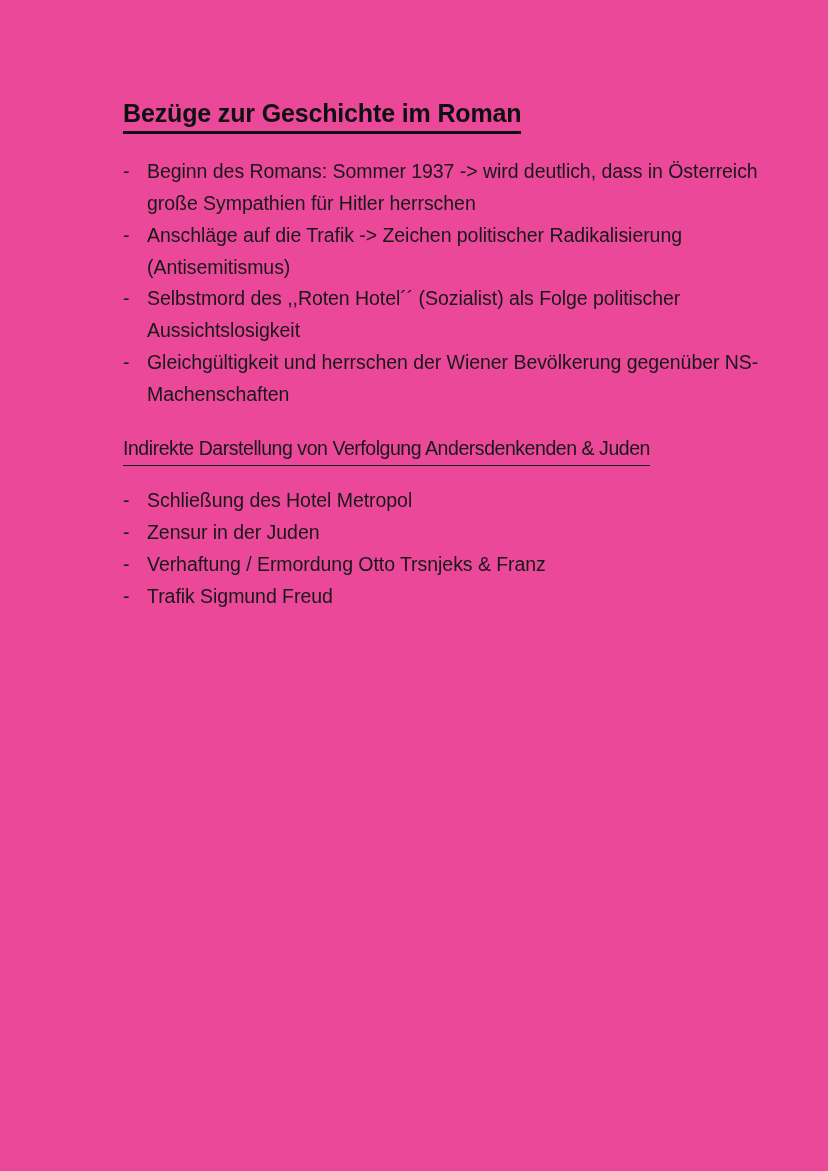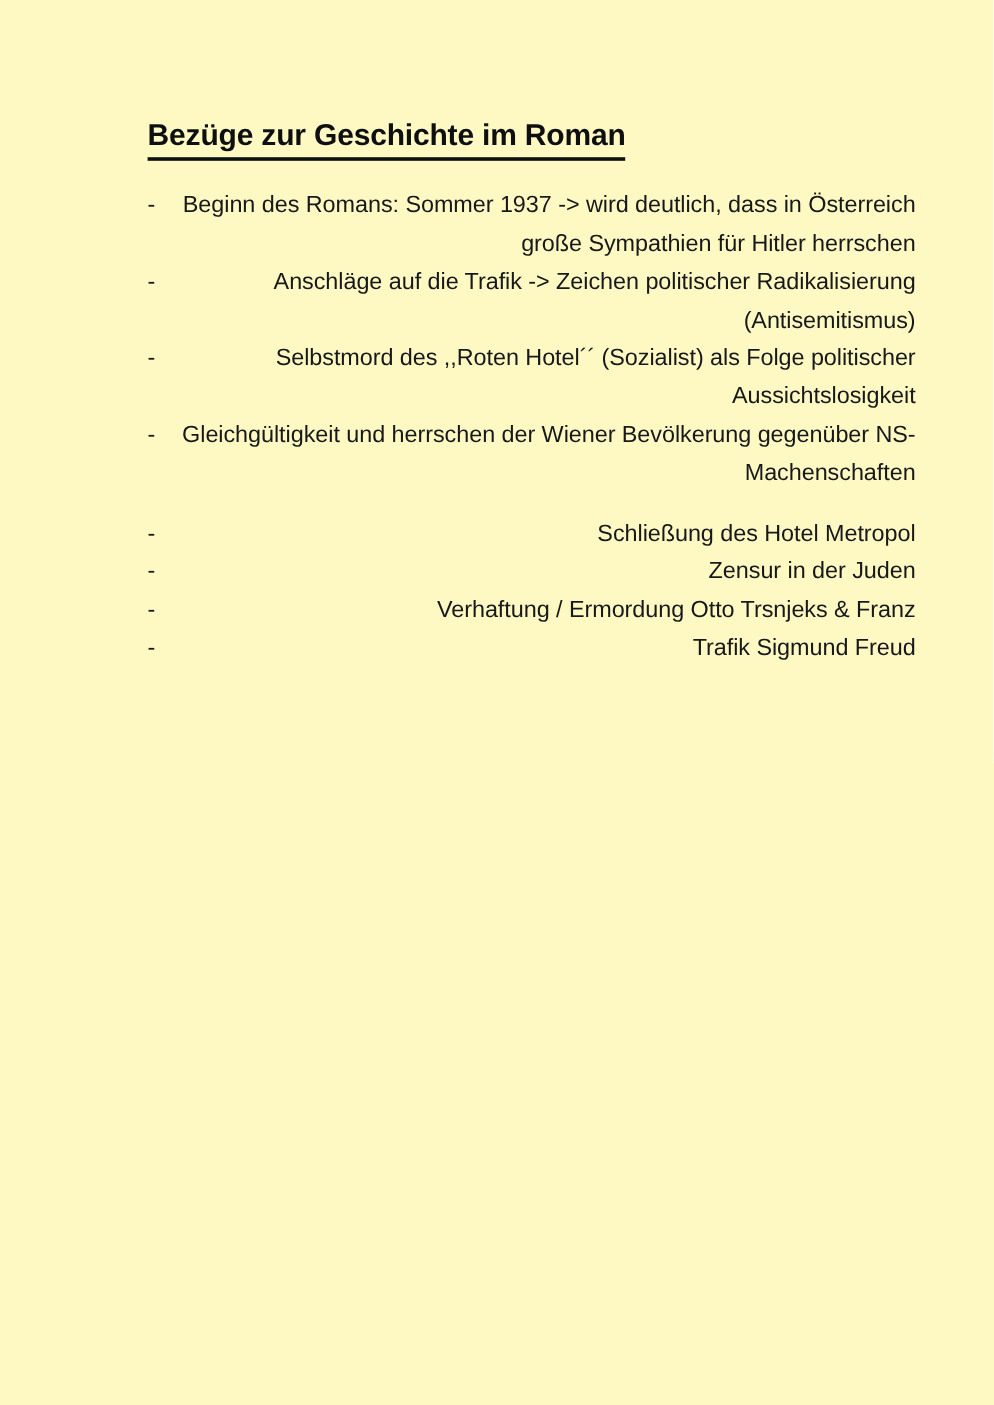--- a/index.html
+++ b/index.html
@@ -6,21 +6,21 @@
   html, body {
     margin: 0;
     padding: 0;
     background: #ffffff;
   }
 
   .page {
     position: relative;
     width: 828px;
     height: 1171px;
-    background: #fef9c3;
+    background: #ec4899;
     overflow: hidden;
     font-family: "Liberation Sans", "DejaVu Sans", sans-serif;
     color: #16181a;
     -webkit-font-smoothing: antialiased;
   }
 
   .content {
     position: absolute;
     left: 123px;
     top: 98px;
@@ -70,21 +70,20 @@
     width: 24px;
     color: #16181a;
     font-size: 19.5px;
     line-height: 31.8px;
     user-select: none;
   }
 
   .bullet-text {
     flex: 1 1 auto;
     color: #16181a;
-    text-align: right;
   }
 
   
   .sub-heading {
     margin: 0;
     margin-top: 22px;
     font-size: 19.5px;
     font-weight: normal;
     line-height: 31.8px;
     letter-spacing: -0.45px;
@@ -118,20 +117,21 @@
           <span class="bullet-marker">-</span>
           <span class="bullet-text">Selbstmord des ,,Roten Hotel´´ (Sozialist) als Folge politischer Aussichtslosigkeit</span>
         </li>
         <li class="bullet-item">
           <span class="bullet-marker">-</span>
           <span class="bullet-text">Gleichgültigkeit und herrschen der Wiener Bevölkerung gegenüber NS-Machenschaften</span>
         </li>
       </ul>
 
     
+    <h2 class="sub-heading">Indirekte Darstellung von Verfolgung Andersdenkenden &amp; Juden</h2>
 
     
     <ul class="bullet-list list-second" id="list-two">
         <li class="bullet-item">
           <span class="bullet-marker">-</span>
           <span class="bullet-text">Schließung des Hotel Metropol</span>
         </li>
         <li class="bullet-item">
           <span class="bullet-marker">-</span>
           <span class="bullet-text">Zensur in der Juden</span>

